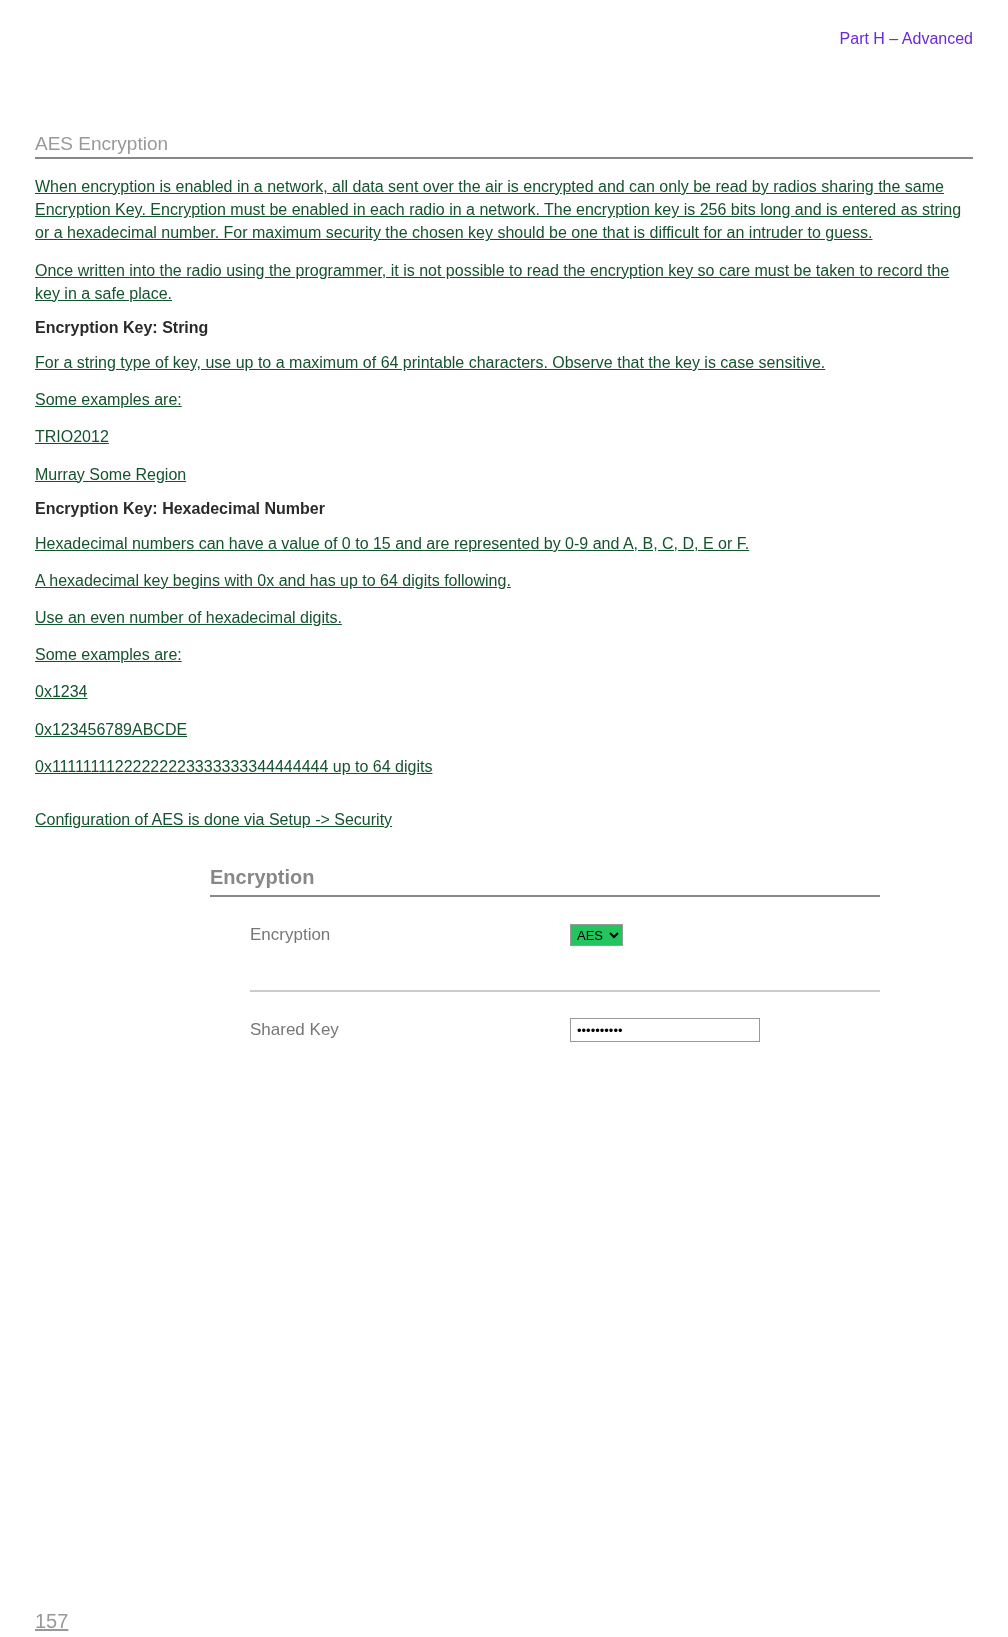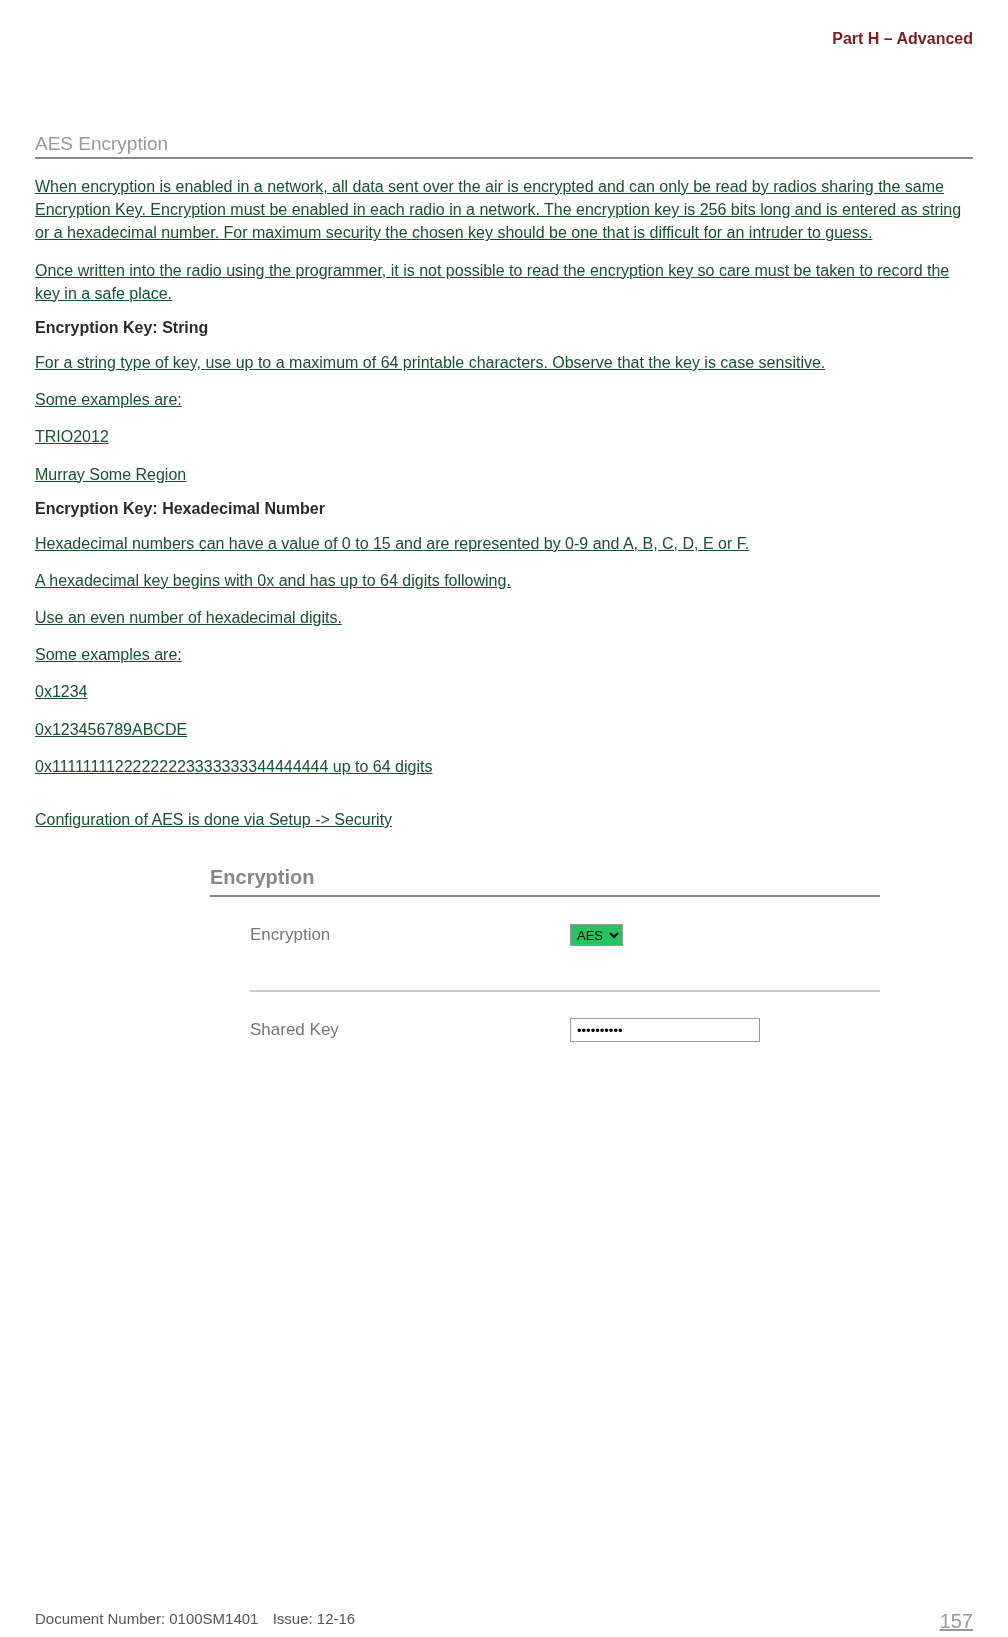--- a/index.html
+++ b/index.html
@@ -7,22 +7,22 @@
     font-family: Arial, Helvetica, sans-serif;
     color: #3a3a3a;
     background: #fff;
     width: 1008px;
     min-height: 1637px;
     position: relative;
     padding: 30px 35px 0 35px;
   }
   .part-header {
     text-align: right;
-    color: #7f1d1d;
-    font-weight: bold;
+    color: #6d28d9;
+    font-weight: normal;
     font-size: 16px;
     margin-bottom: 85px;
   }
   .section-title {
     color: #999;
     font-weight: normal;
     font-size: 19px;
     border-bottom: 2px solid #888;
     padding-bottom: 2px;
     margin-bottom: 16px;
@@ -141,18 +141,14 @@
   <div class="hr-div"></div>
   <div class="panel-row">
     <div class="panel-label">Shared Key</div>
     <div class="panel-control">
       <input type="password" class="ctl" value="••••••••••" style="">
     </div>
   </div>
 </div>
 
 <div class="footer">
-  <div class="footer-left">
-    <span>Document Number: 0100SM1401</span>
-    <span>Issue: 12-16</span>
-  </div>
   <div class="page-num">157</div>
 </div>
 
 </body></html>

